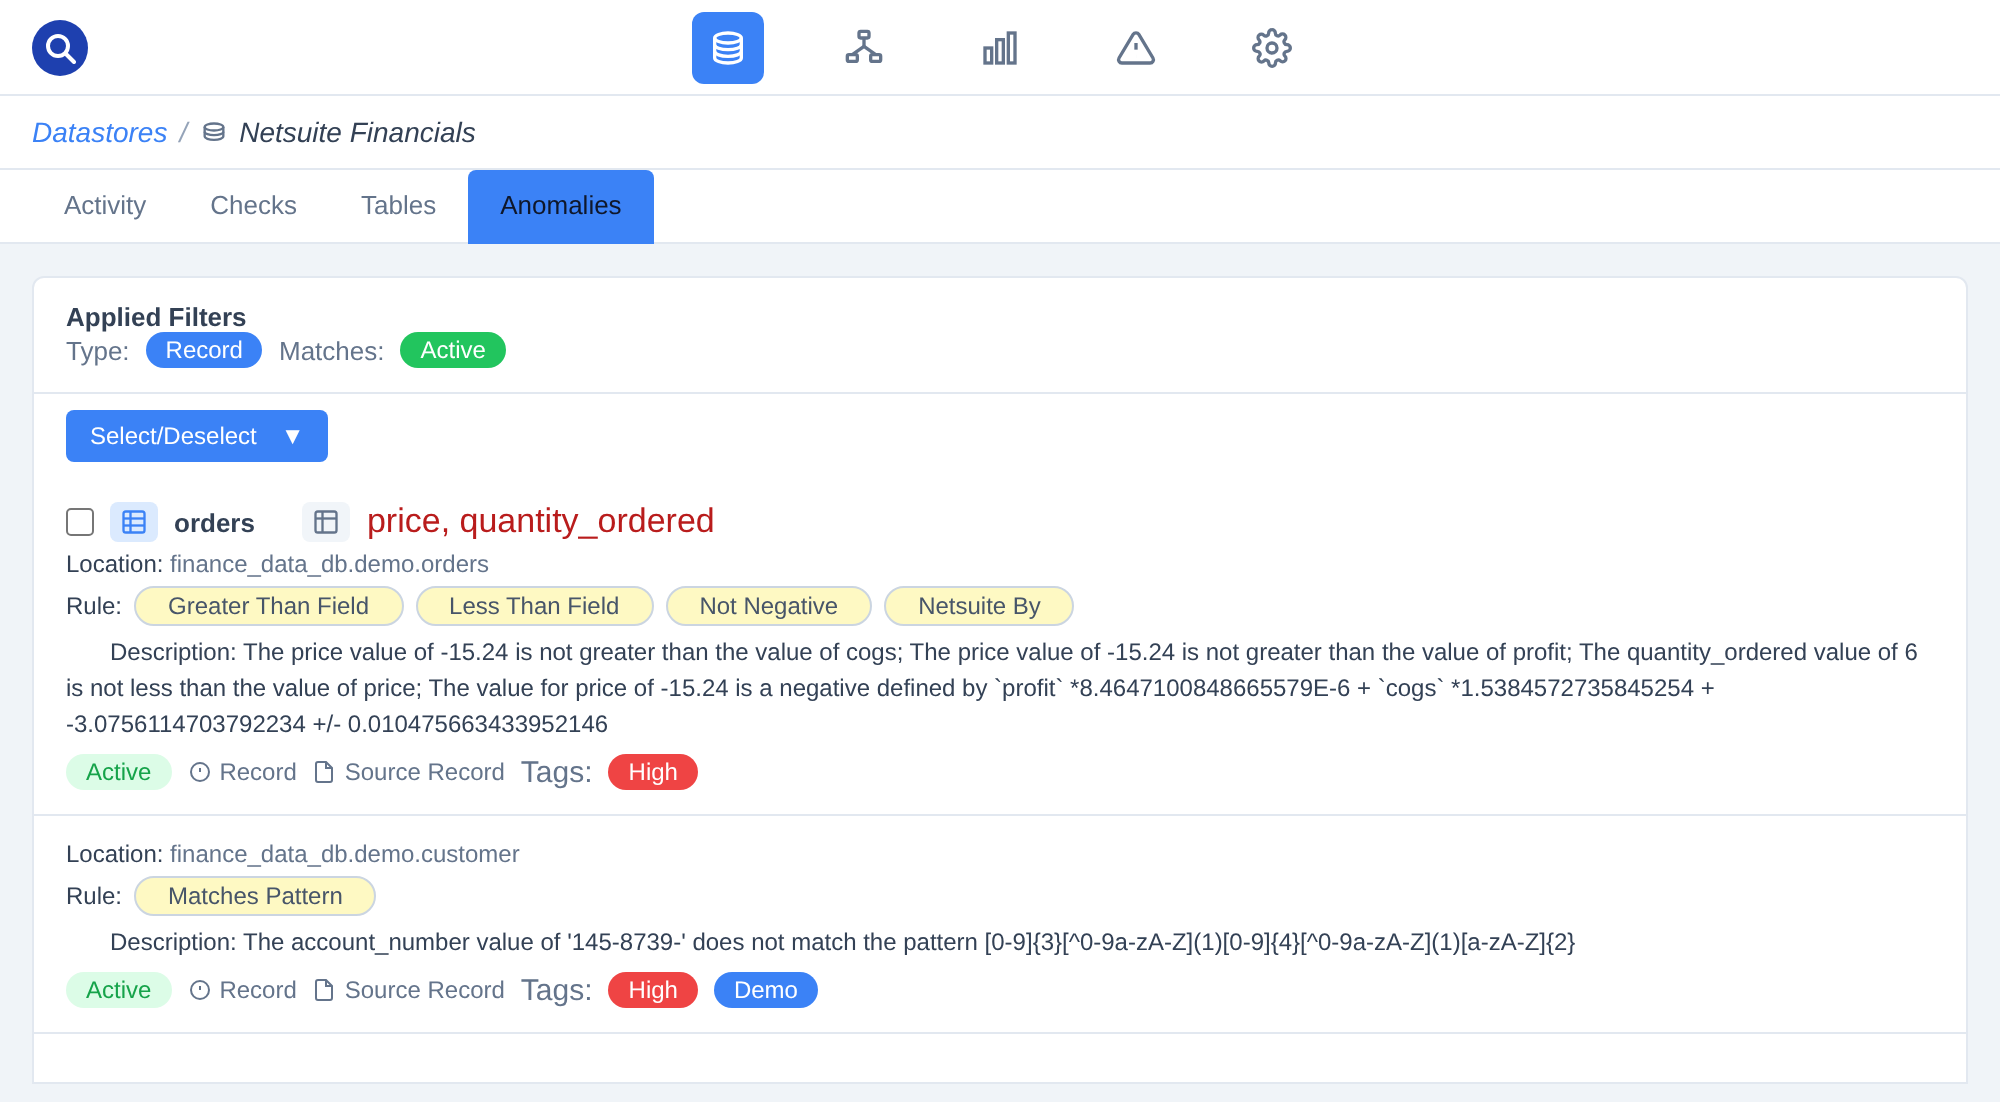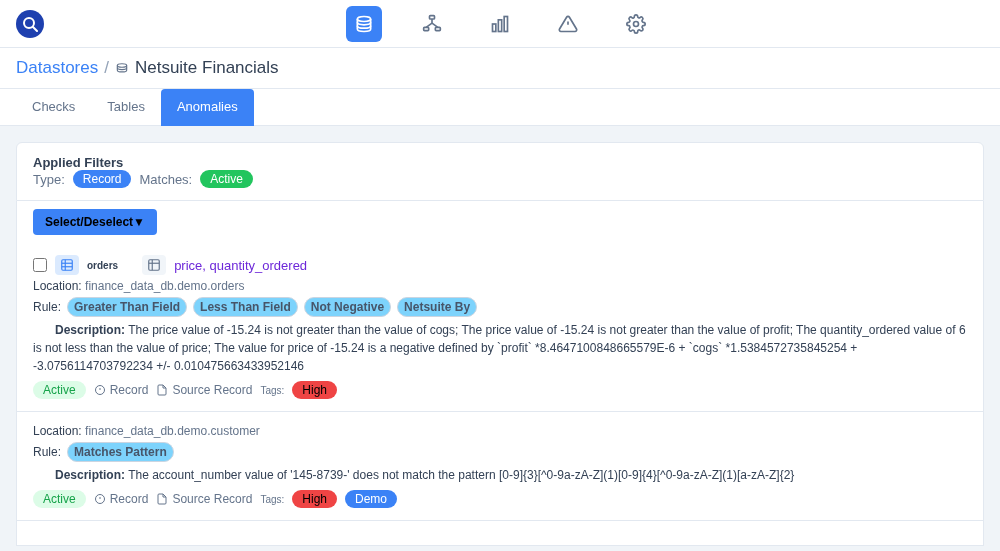--- a/index.html
+++ b/index.html
@@ -29,26 +29,27 @@
       width: 36px; height: 36px; border-radius: 6px; cursor: pointer;
       color: #64748b;
     }
     .nav-icon-btn.active { background: #3b82f6; color: #fff; }
     .nav-icon-btn svg { width: 20px; height: 20px; }
 
     
     .breadcrumb {
       background: #fff;
       padding: 10px 16px;
-      font-size: 17px;
+      font-size: 14px;
       color: #64748b;
       border-bottom: 1px solid #e2e8f0;
       display: flex;
       align-items: center;
       gap: 6px;
+      font-style: italic;
     }
     .breadcrumb .sep { color: #94a3b8; }
     .breadcrumb .current { color: #334155; font-weight: 500; }
 
     
     .tabs-bar {
       background: #fff;
       padding: 0 16px;
       border-bottom: 1px solid #e2e8f0;
       display: flex;
@@ -58,21 +59,21 @@
       padding: 10px 16px;
       border: none;
       background: none;
       cursor: pointer;
       font-size: 13px;
       color: #64748b;
       border-bottom: 2px solid transparent;
       margin-bottom: -1px;
     }
     .tab-btn.active {
-      color: #ffffff;
+      color: #0f172a;
       background: #3b82f6;
       border-radius: 4px 4px 0 0;
       border-bottom: 2px solid #3b82f6;
     }
 
     
     .main-content {
       padding: 16px;
       display: flex;
       flex-direction: column;
@@ -88,44 +89,43 @@
     }
     .filters-title { font-weight: 600; font-size: 13px; color: #334155; margin-bottom: 0; }
     .filter-row { display: flex; align-items: center; gap: 8px; text-align: center; }
     .filter-label { color: #64748b; font-size: 13px; }
     .badge {
       display: inline-flex; align-items: center; padding: 2px 10px;
       border-radius: 12px; font-size: 12px; font-weight: 500;
     }
     .badge-blue { background: #3b82f6; color: #fff; }
     .badge-green { background: #22c55e; color: #fff; }
-    .badge-red { background: #ef4444; color: #000000; }
+    .badge-red { background: #ef4444; color: #ffffff; }
     .badge-demo { background: #3b82f6; color: #fff; }
 
     
     .actions-bar {
       background: #fff;
       border-left: 1px solid #e2e8f0;
       border-right: 1px solid #e2e8f0;
       padding: 8px 16px;
       display: flex;
       align-items: center;
     }
     .select-btn {
       background: #3b82f6;
-      color: #000000;
+      color: #ffffff;
       border: none;
       border-radius: 4px;
       padding: 6px 12px;
       font-size: 12px;
       cursor: pointer;
       display: flex;
       align-items: center;
-      gap: 0;
-      font-weight: bold;
+      gap: 12px;
     }
 
     
     .anomaly-list {
       display: flex;
       flex-direction: column;
       gap: 0;
     }
     .anomaly-item {
       background: #fff;
@@ -138,56 +138,55 @@
       align-items: center;
       gap: 8px;
       margin-bottom: 4px;
     }
     .anomaly-checkbox { width: 14px; height: 14px; cursor: pointer; }
     .table-icon {
       display: inline-flex; align-items: center; justify-content: center;
       background: #dbeafe; border-radius: 4px; padding: 3px 5px;
     }
     .table-icon svg { width: 14px; height: 14px; color: #3b82f6; }
-    .table-name { font-weight: 600; font-size: 10px; color: #334155; }
+    .table-name { font-weight: 600; font-size: 13px; color: #334155; }
     .col-icon {
       display: inline-flex; align-items: center; justify-content: center;
       background: #f1f5f9; border-radius: 4px; padding: 3px 5px; margin-left: 16px;
     }
-    .col-name { font-size: 13px; color: #6d28d9; }
+    .col-name { font-size: 17px; color: #b91c1c; }
 
     .meta-row { font-size: 12px; color: #64748b; margin-bottom: 4px; }
     .meta-row span.label { font-weight: 400; color: #334155; }
 
     .rule-tags { display: flex; gap: 6px; flex-wrap: wrap; }
     .rule-tag {
       border: 1px solid #cbd5e1;
       border-radius: 12px;
-      padding: 2px 6px;
+      padding: 2px 16px;
       font-size: 12px;
       color: #475569;
-      background: #7dd3fc;
-      font-weight: bold;
+      background: #fef9c3;
     }
 
     .desc-row { font-size: 12px; color: #334155; margin-bottom: 6px; line-height: 1.5; }
-    .desc-row span.label { font-weight: 700; padding-left: 22px; }
+    .desc-row span.label { font-weight: 400; padding-left: 22px; }
 
     .footer-tags {
       display: flex; align-items: center; gap: 8px; flex-wrap: wrap;
     }
     .status-active {
       background: #dcfce7; color: #16a34a; border: none;
       border-radius: 12px; padding: 2px 10px; font-size: 12px; font-weight: 500;
     }
     .footer-meta {
       display: flex; align-items: center; gap: 4px; color: #64748b; font-size: 12px;
     }
     .footer-meta svg { width: 12px; height: 12px; }
-    .tags-label { font-size: 10px; color: #64748b; }
+    .tags-label { font-size: 15px; color: #64748b; }
 
     
     .logo-circle {
       width: 28px; height: 28px; border-radius: 50%;
       background: #1e40af; display: flex; align-items: center; justify-content: center;
       color: #fff; font-weight: bold; font-size: 14px;
     }
   </style>
 </head>
 <body>
@@ -255,20 +254,21 @@
     <svg width="14" height="14" viewBox="0 0 24 24" fill="none" stroke="currentColor" stroke-width="2" style="vertical-align:middle;">
       <ellipse cx="12" cy="6" rx="8" ry="3"></ellipse>
       <path d="M4 6v4c0 1.66 3.58 3 8 3s8-1.34 8-3V6"></path>
       <path d="M4 10v4c0 1.66 3.58 3 8 3s8-1.34 8-3v-4"></path>
     </svg>
   </span>
   <span class="current">Netsuite Financials</span>
 </div>
 
 <div class="tabs-bar">
+  <button class="tab-btn">Activity</button>
   <button class="tab-btn">Checks</button>
   <button class="tab-btn">Tables</button>
   <button class="tab-btn active">Anomalies</button>
 </div>
 
 <div class="main-content">
 
   <div class="filters-section">
     <div class="filters-title">Applied Filters</div>
     <div class="filter-row">

